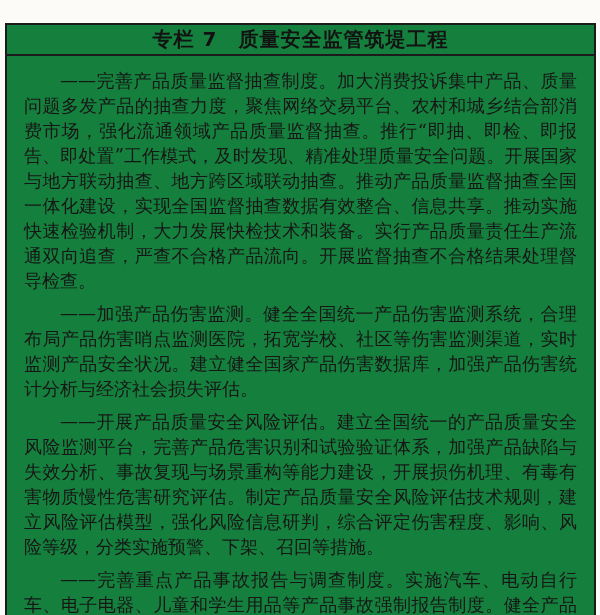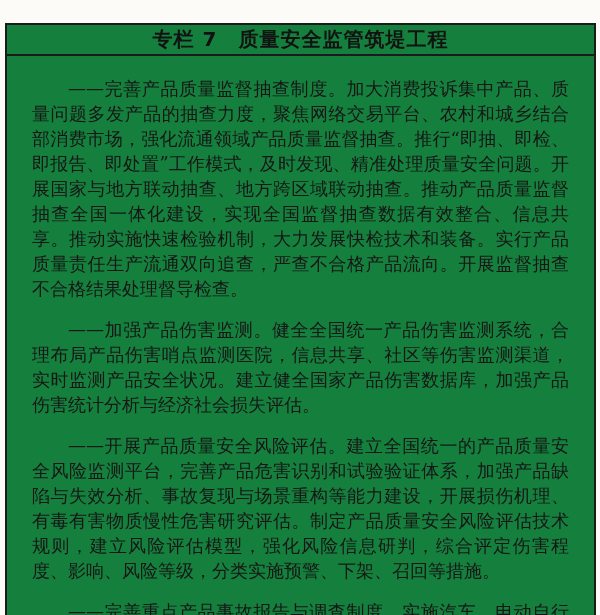--- a/index.html
+++ b/index.html
@@ -39,33 +39,33 @@
     white-space: nowrap;
   }
   .panel-body {
     padding: 4px 9px 0 9px;
     font-family: "DejaVu Serif", "Liberation Serif", serif;
     font-size: 18px;
     line-height: 25px;
     color: #161616;
   }
   .para {
-    margin: 16px;
+    margin: 8px;
     text-indent: 2em;
     text-align: justify;
     text-justify: inter-character;
     text-align-last: left;
   }
 </style>
 </head>
 <body>
 
 <div class="page">
   <div class="panel">
     <div class="panel-title">专栏 7　质量安全监管筑堤工程</div>
     <div class="panel-body">
       <p class="para">——完善产品质量监督抽查制度。加大消费投诉集中产品、质量问题多发产品的抽查力度，聚焦网络交易平台、农村和城乡结合部消费市场，强化流通领域产品质量监督抽查。推行“即抽、即检、即报告、即处置”工作模式，及时发现、精准处理质量安全问题。开展国家与地方联动抽查、地方跨区域联动抽查。推动产品质量监督抽查全国一体化建设，实现全国监督抽查数据有效整合、信息共享。推动实施快速检验机制，大力发展快检技术和装备。实行产品质量责任生产流通双向追查，严查不合格产品流向。开展监督抽查不合格结果处理督导检查。</p>
-      <p class="para">——加强产品伤害监测。健全全国统一产品伤害监测系统，合理布局产品伤害哨点监测医院，信息共享、社区等伤害监测渠道，实时监测产品安全状况。建立健全国家产品伤害数据库，加强产品伤害统计分析与经济社会损失评估。</p>
+      <p class="para">——加强产品伤害监测。健全全国统一产品伤害监测系统，合理布局产品伤害哨点监测医院，拓宽学校、社区等伤害监测渠道，实时监测产品安全状况。建立健全国家产品伤害数据库，加强产品伤害统计分析与经济社会损失评估。</p>
       <p class="para">——开展产品质量安全风险评估。建立全国统一的产品质量安全风险监测平台，完善产品危害识别和试验验证体系，加强产品缺陷与失效分析、事故复现与场景重构等能力建设，开展损伤机理、有毒有害物质慢性危害研究评估。制定产品质量安全风险评估技术规则，建立风险评估模型，强化风险信息研判，综合评定伤害程度、影响、风险等级，分类实施预警、下架、召回等措施。</p>
       <p class="para">——完善重点产品事故报告与调查制度。实施汽车、电动自行车、电子电器、儿童和学生用品等产品事故强制报告制度。健全产品事故调查机制，组建专家队伍，开展重大事故深度调查。在全国布局一批产品质量安全事故调查站点，建立统一的质量安全事故基础数据库。</p>
     </div>
   </div>
 </div>
 
 </body></html>

